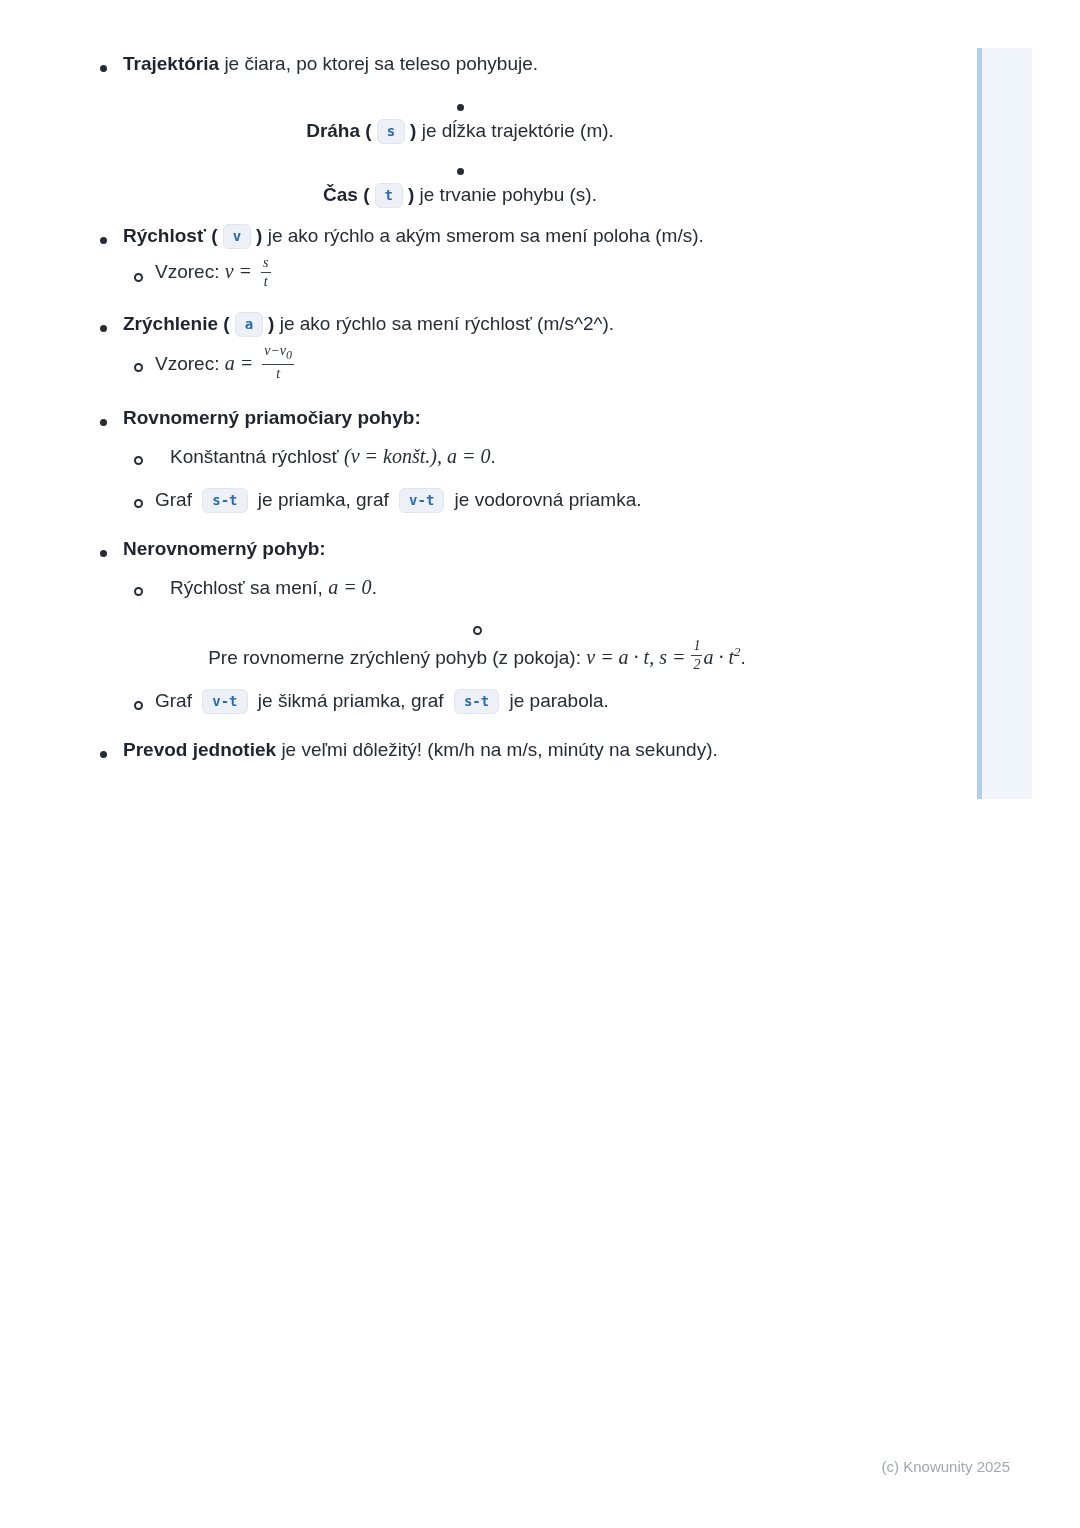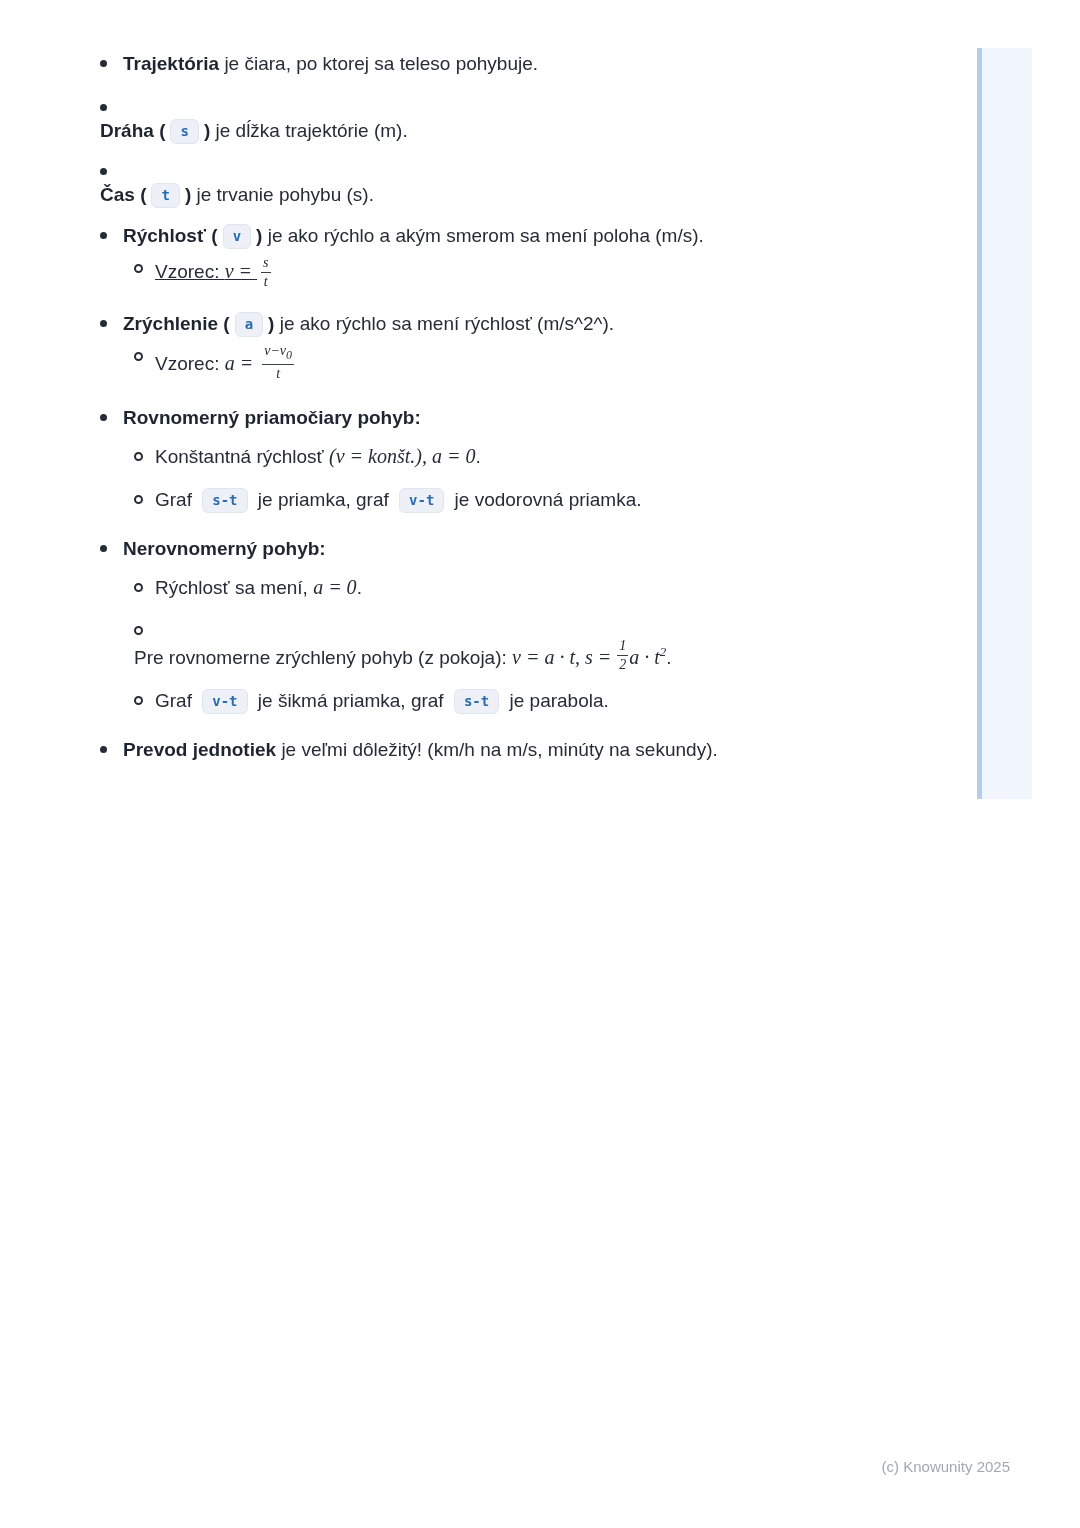--- a/index.html
+++ b/index.html
@@ -22,21 +22,21 @@
 
   
   .content {
     position: absolute;
     left: 100px; top: 50px;
     width: 720px;
     font-size: 19px;
     line-height: 27px;
   }
 
-  .li { display: flex; align-items: flex-start; }
+  .li { display: flex; align-items: center; }
   .li-top { margin-bottom: 17px; }
   .li-sub { margin-left: 34px; }
 
   .marker-col { flex: 0 0 23px; display: flex; }
   .marker-col-sub { flex: 0 0 21px; display: flex; }
 
   .b-dot {
     width: 7px; height: 7px; border-radius: 50%;
     background: #262c36; margin-top: 10px;
   }
@@ -77,22 +77,22 @@
   }
   .frac .fnum { display: block; border-bottom: 1px solid #3a404a; padding: 0 2px 1px 2px; }
   .frac .fden { display: block; padding-top: 1px; }
   .frac-inline { vertical-align: -0.35em; margin: 0 1px; }
   sub.msub { font-size: 12px; font-style: italic; }
   sup.msup { font-size: 13px; font-style: italic; }
 
   .mb14 { margin-bottom: 14px; flex-direction: column; }
   .mb12 { margin-bottom: 12px; margin-top: 19px; }
   .mb6  { margin-bottom: 6px; }
-  .mb16 { margin-bottom: 16px; }
-  .mb20 { margin-bottom: 20px; text-decoration: underline; }
+  .mb16 { margin-bottom: 16px; gap: 15px; }
+  .mb20 { margin-bottom: 20px; }
   .mb22 { margin-bottom: 22px; }
 
   .footer {
     position: absolute;
     top: 1438px; right: 70px;
     font-size: 15px;
     color: #a2a8b2;
     margin-top: 20px;
   }
 </style>

